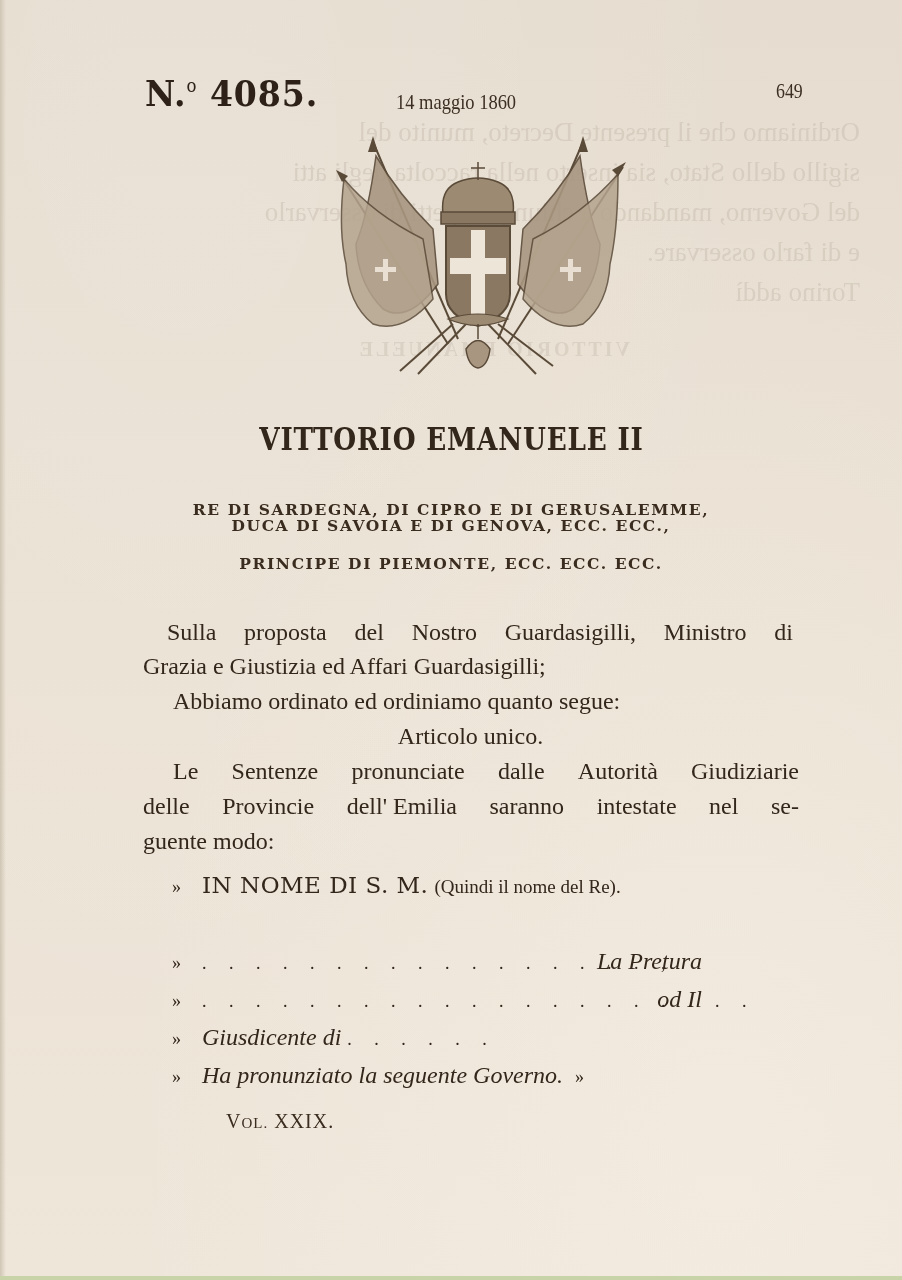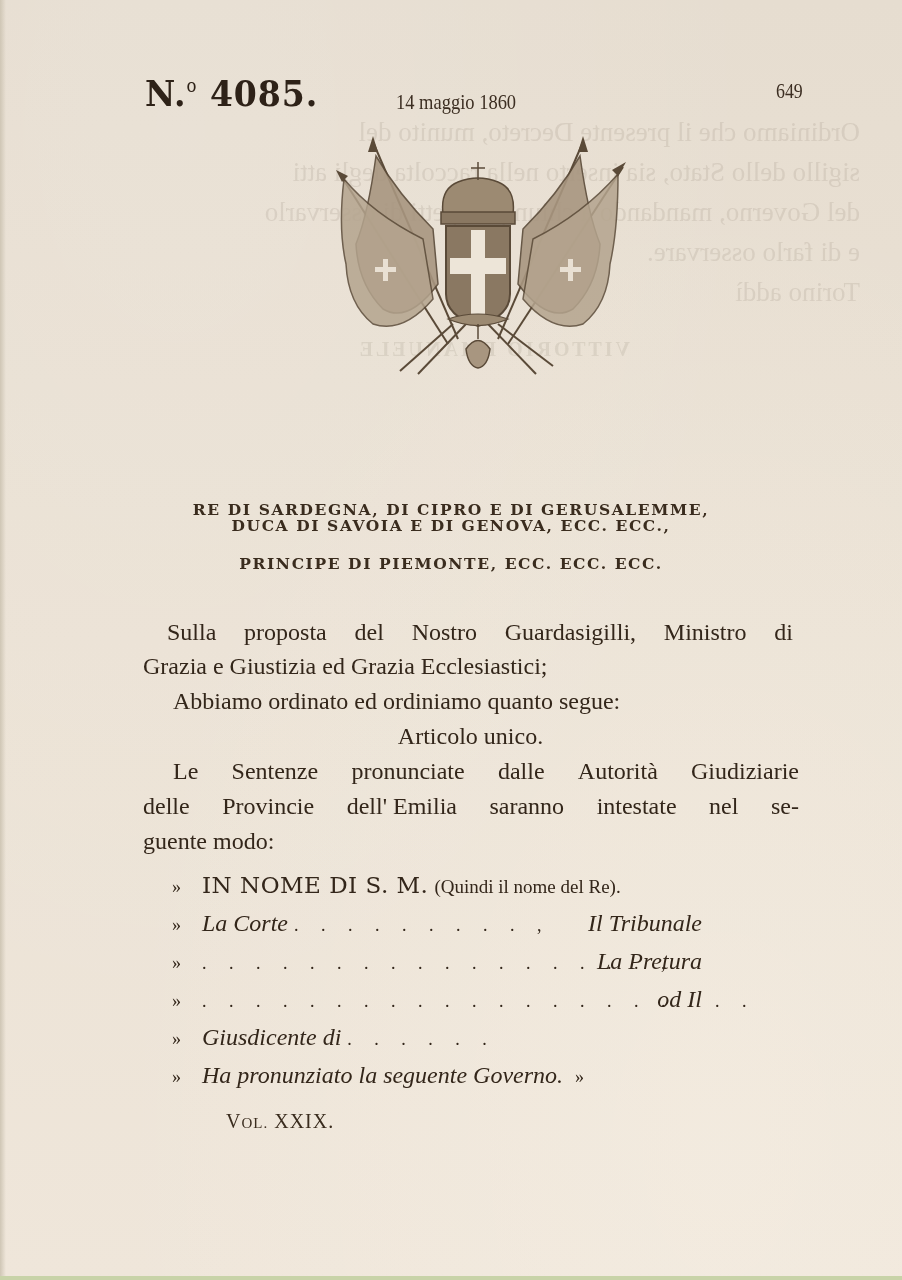--- a/index.html
+++ b/index.html
@@ -171,35 +171,36 @@
     <g fill="#ede5d8">
       <rect x="143" y="96" width="14" height="88"></rect>
       <rect x="122" y="124" width="56" height="16"></rect>
     </g>
 
     <path d="M120 185 Q150 175 180 185 Q150 198 120 185 Z" fill="#9c8a72" stroke="#5a4a38" stroke-width="1.2"></path>
     <line x1="150" y1="190" x2="150" y2="205" stroke="#5a4a38" stroke-width="1.5"></line>
     <path d="M138 215 Q150 198 162 215 Q160 232 150 234 Q140 232 138 215 Z" fill="#a89680" stroke="#5a4a38" stroke-width="1.5"></path>
   </svg>
 
+  <div class="title"><span>VITTORIO EMANUELE II</span></div>
   <div class="subtitle" style="top:500px">RE DI SARDEGNA, DI CIPRO E DI GERUSALEMME,</div>
   <div class="subtitle" style="top:516px">DUCA DI SAVOIA E DI GENOVA, ECC. ECC.,</div>
   <div class="subtitle" style="top:554px">PRINCIPE DI PIEMONTE, ECC. ECC. ECC.</div>
 
   <div class="body-text" style="top:0">
     <div class="line just" style="top:615px; left:24px; width:626px">
       <span>Sulla</span>
       <span>proposta</span>
       <span>del</span>
       <span>Nostro</span>
       <span>Guardasigilli,</span>
       <span>Ministro</span>
       <span>di</span>
     </div>
-    <div class="line" style="top:649px; left:0">Grazia e Giustizia ed Grazia Ecclesiastici;</div>
+    <div class="line" style="top:649px; left:0">Grazia e Giustizia ed Affari Guardasigilli;</div>
     <div class="line" style="top:684px; left:30px">Abbiamo ordinato ed ordiniamo quanto segue:</div>
     <div class="line center" style="top:719px; left:0">Articolo unico.</div>
     <div class="line just" style="top:754px; left:30px; width:626px">
       <span>Le</span>
       <span>Sentenze</span>
       <span>pronunciate</span>
       <span>dalle</span>
       <span>Autorità</span>
       <span>Giudiziarie</span>
     </div>
@@ -212,25 +213,20 @@
       <span>nel</span>
       <span>se-</span>
     </div>
     <div class="line" style="top:824px; left:0">guente modo:</div>
   </div>
 
   <div class="formula" style="top:872px">
     <span class="q">»</span><span class="caps">IN NOME DI S. M.</span>
     <span class="small">(Quindi il nome del Re).</span>
   </div>
-  <div class="formula" style="top:910px">
-    <span class="q">»</span><span class="ital">La Corte</span>
-    <span class="dots">. . . . . . . . . ,</span>
-    <span class="ital right">Il Tribunale</span>
-  </div>
   <div class="formula" style="top:948px">
     <span class="q">»</span><span class="dots">. . . . . . . . . . . . . . . . . ,</span>
     <span class="ital right">La Pretura</span>
   </div>
   <div class="formula" style="top:986px">
     <span class="q">»</span><span class="dots">. . . . . . . . . . . . . . . . . . . . .</span>
     <span class="ital right">od Il</span>
   </div>
   <div class="formula" style="top:1024px">
     <span class="q">»</span><span class="ital">Giusdicente di</span>

